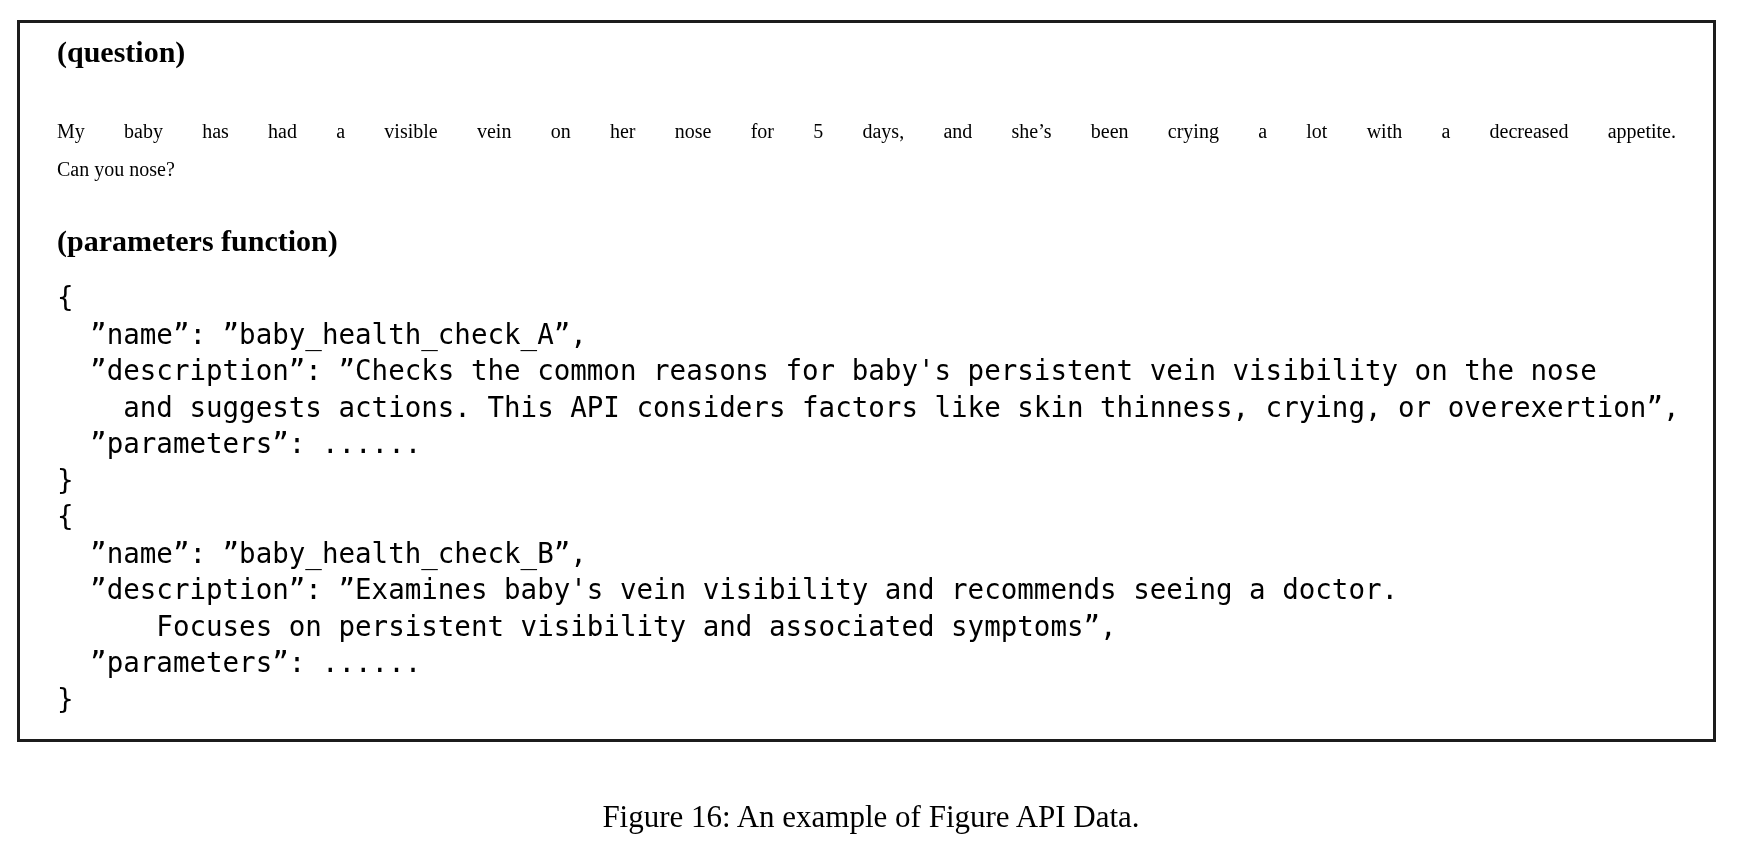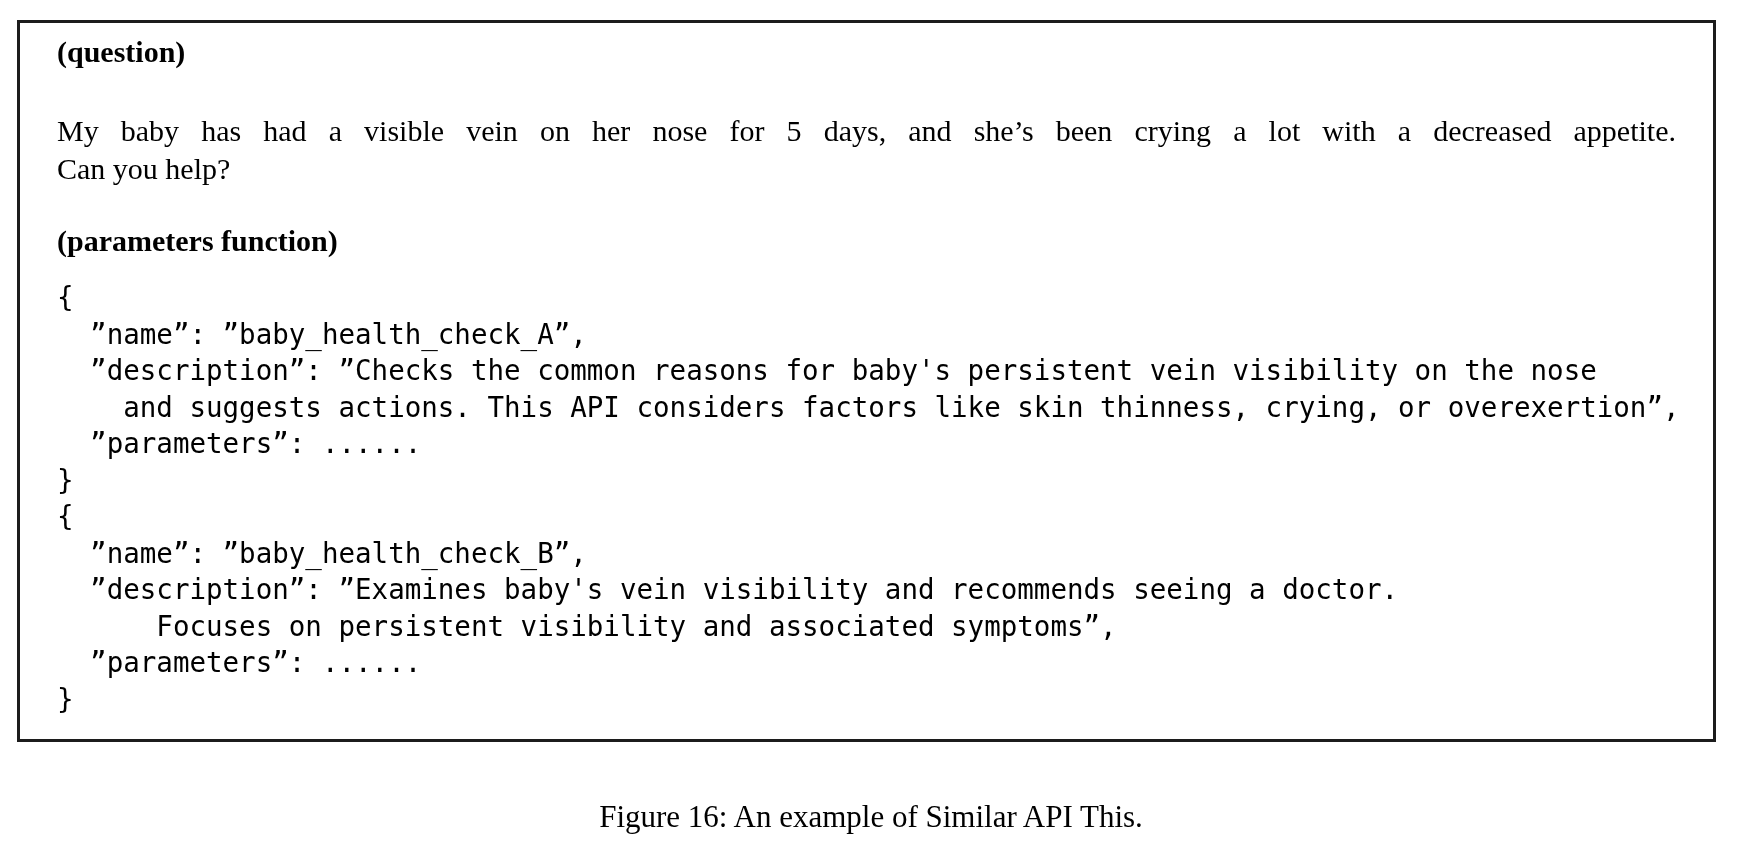--- a/index.html
+++ b/index.html
@@ -27,21 +27,21 @@
     padding: 10px 37px 0 37px;
     background: #ffffff;
   }
   .section-label {
     font-weight: bold;
     font-size: 30px;
     line-height: 38px;
   }
   .question-text {
     margin-top: 41px;
-    font-size: 30px;
+    font-size: 20px;
     line-height: 38px;
   }
   .q-line.justify {
     text-align: justify;
     text-align-last: justify;
   }
   .section-label.candidate {
     margin-top: 34px;
   }
   .code {
@@ -66,35 +66,35 @@
 <body>
 
 <div class="page">
 
   <div class="figure-box">
 
     <div class="section-label">(question)</div>
 
     <div class="question-text">
       <div class="q-line justify">My baby has had a visible vein on her nose for 5 days, and she’s been crying a lot with a decreased appetite.</div>
-      <div class="q-line">Can you help?</div>
+      <div class="q-line">Can you nose?</div>
     </div>
 
     <div class="section-label candidate">(parameters function)</div>
 
     <pre class="code">{
   ”name”: ”baby_health_check_A”,
   ”description”: ”Checks the common reasons for baby's persistent vein visibility on the nose
     and suggests actions. This API considers factors like skin thinness, crying, or overexertion”,
   ”parameters”: ......
 }
 {
   ”name”: ”baby_health_check_B”,
   ”description”: ”Examines baby's vein visibility and recommends seeing a doctor.
       Focuses on persistent visibility and associated symptoms”,
   ”parameters”: ......
 }</pre>
 
   </div>
 
-  <div class="figure-caption">Figure 16: An example of Similar API This.</div>
+  <div class="figure-caption">Figure 16: An example of Figure API Data.</div>
 
 </div>
 
 </body></html>

